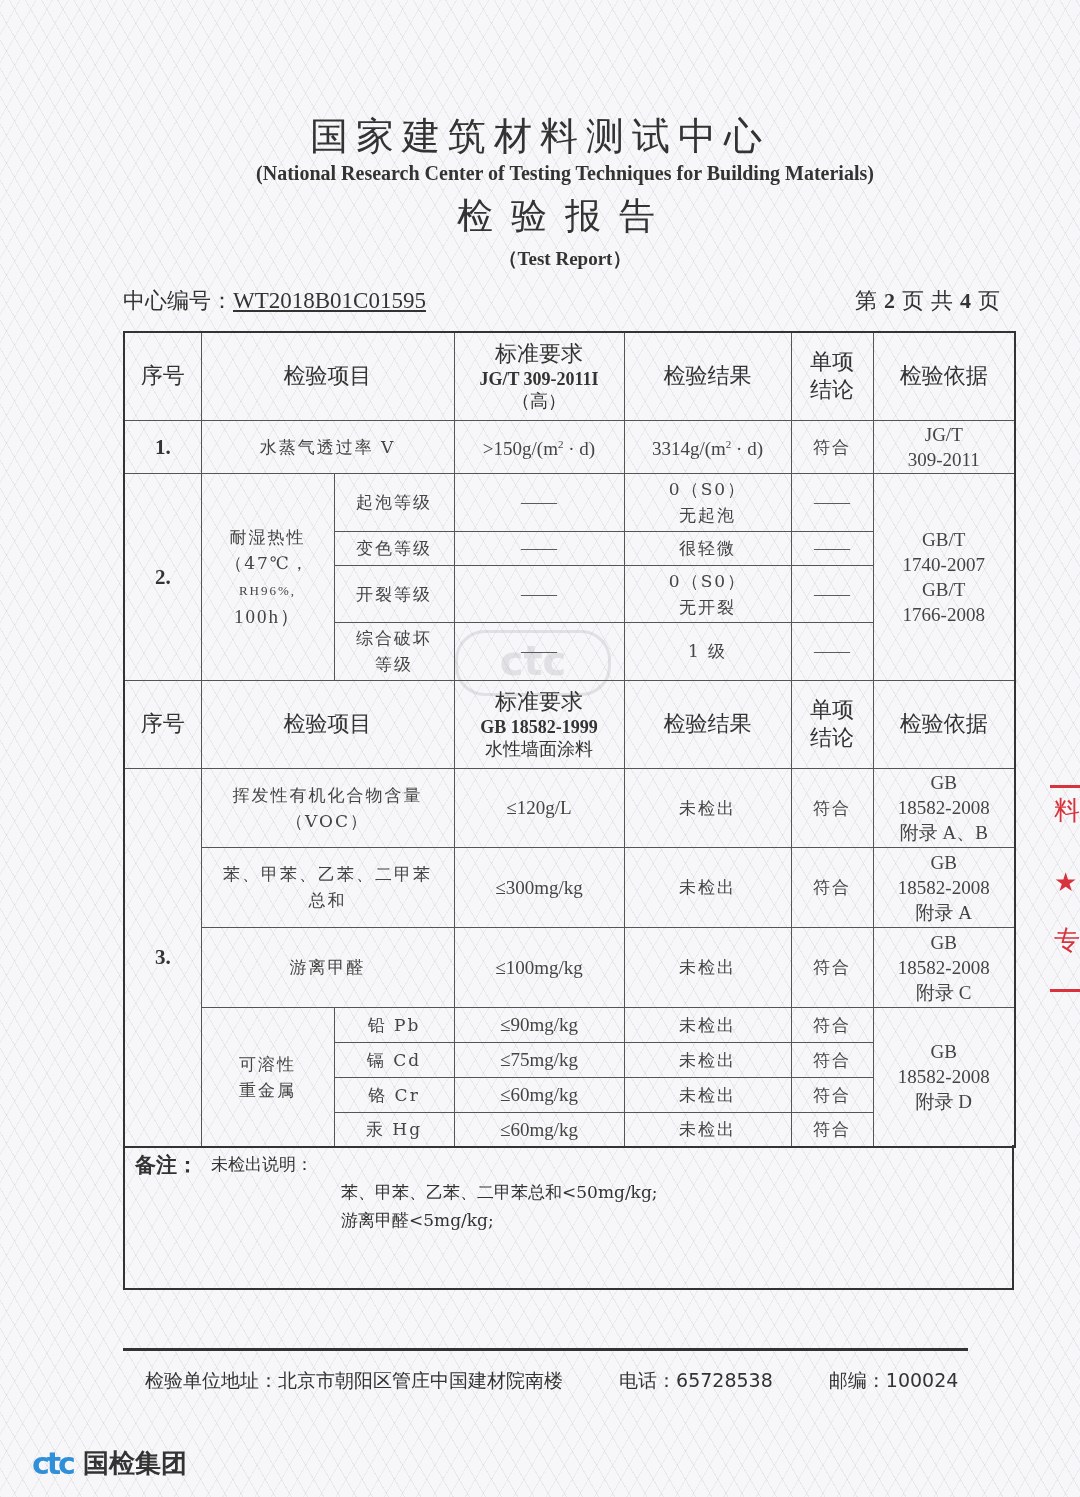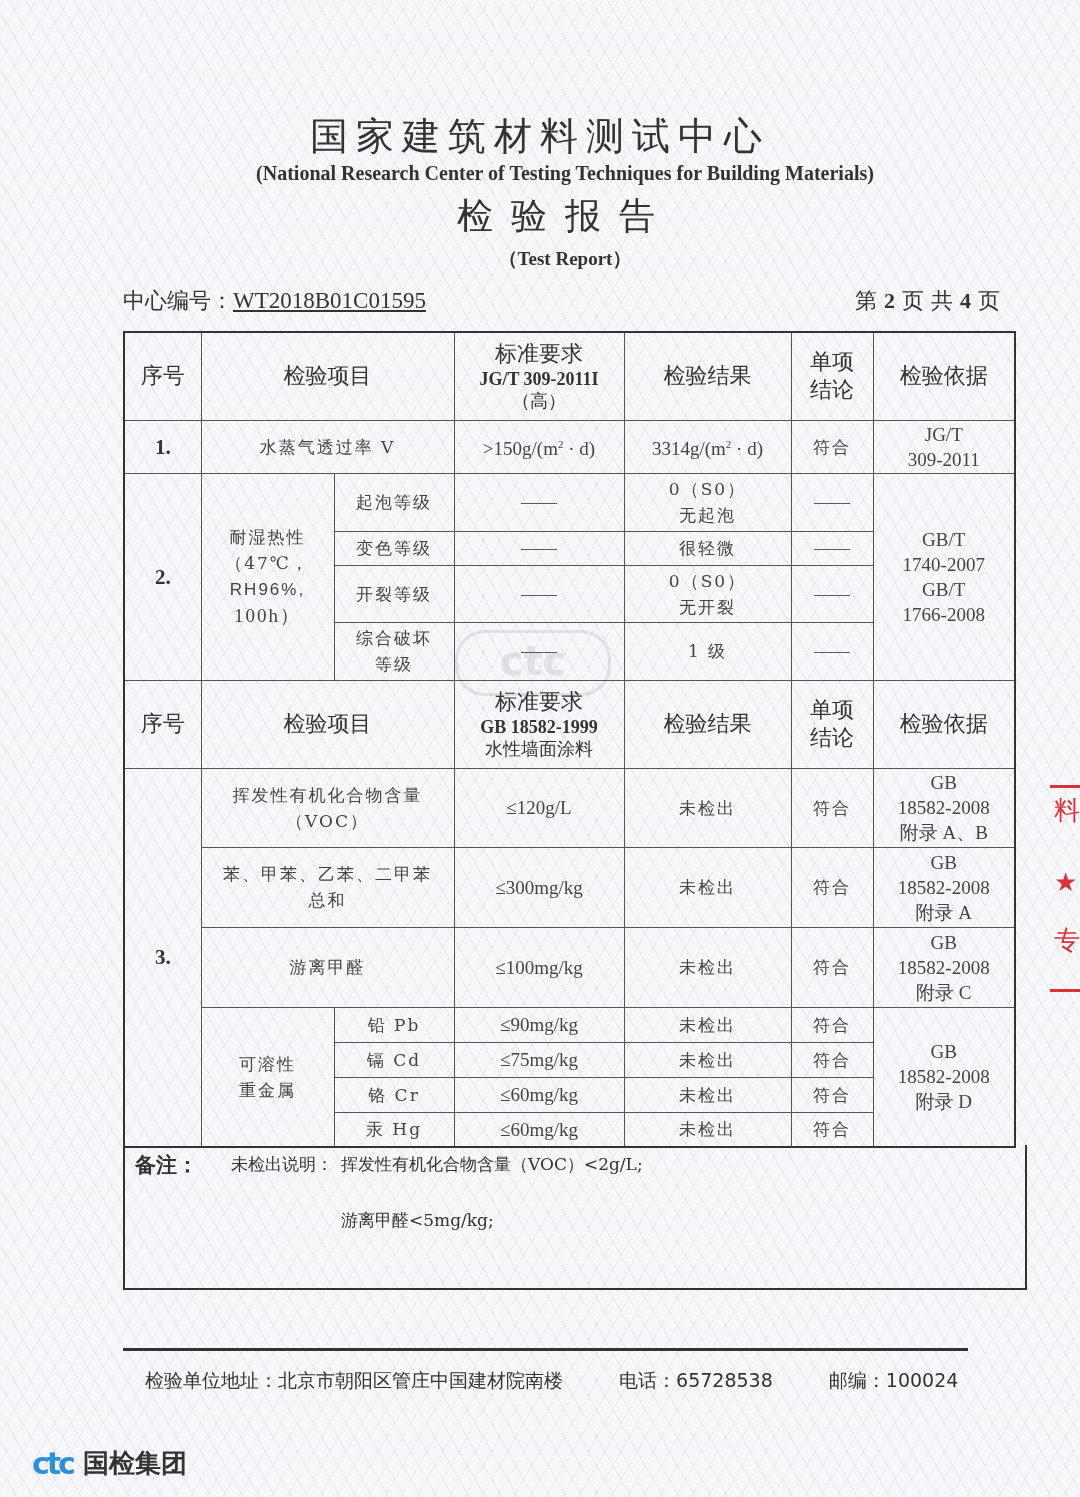--- a/index.html
+++ b/index.html
@@ -49,24 +49,24 @@
   table.report td.hd .std { font-family: "Liberation Serif", serif; font-weight: bold; font-size: 18px; line-height: 22px; display: block; }
   table.report td.hd .sub { font-size: 18px; line-height: 22px; display: block; }
   table.report td.seq { font-family: "Liberation Serif", serif; font-weight: bold; font-size: 21px; color: #333; }
   table.report td.cn { font-family: "DejaVu Serif", serif; font-size: 17px; letter-spacing: 2px; }
   table.report td.en { font-family: "Liberation Serif", serif; font-size: 19px; line-height: 25px; }
   table.report td.dash { font-family: "Liberation Serif", serif; font-size: 18px; color: #555; }
   .sup { font-size: 11px; vertical-align: super; }
 
   .notes {
     position: absolute; left: 123px; top: 1145px; width: 887px; height: 143px;
-    border: 2px solid #333; border-top: none; padding-left: 13px;
+    border: 2px solid #333; border-top: none;
   }
   .notes .label { position: absolute; left: 10px; top: 6px; font-family: "DejaVu Sans", sans-serif; font-weight: bold; font-size: 21px; color: #333; }
-  .notes .intro { position: absolute; left: 86px; top: 8px; font-size: 17px; color: #333; margin-left: 20px; }
+  .notes .intro { position: absolute; left: 86px; top: 8px; font-size: 17px; color: #333; }
   .notes .line { position: absolute; left: 216px; font-size: 17px; color: #333; white-space: nowrap; }
 
   .footer-rule { left: 123px; top: 1348px; width: 845px; height: 3px; background: #333; }
   .footer-text { left: 123px; top: 1368px; font-family: "DejaVu Sans", sans-serif; font-size: 19px; color: #333; white-space: nowrap; }
   .footer-text span { margin-right: 28px; margin-left: 22px; }
 
   .logo { left: 32px; top: 1446px; display: flex; align-items: center; }
   .logo .mark { font-family: "DejaVu Sans", sans-serif; font-weight: bold; font-size: 30px; color: #2f8fd8; letter-spacing: -3px; margin-right: 10px; }
   .logo .name { font-family: "DejaVu Sans", sans-serif; font-weight: bold; font-size: 26px; color: #333; }
 
@@ -131,21 +131,21 @@
     <td class="en"><span>3314g/(m</span><span class="sup">2</span><span> · d)</span></td>
     <td class="cn">符合</td>
     <td class="en"><span>JG/T</span><br><span>309-2011</span></td>
   </tr>
 
   <tr style="height:58px">
     <td class="seq" rowspan="4">2.</td>
     <td class="cn" rowspan="4">
       <span>耐湿热性</span><br>
       <span>（47℃，</span><br>
-      <span class="en" style="font-family:Liberation Sans, sans-serif;font-size:17px">RH96%,</span><br>
+      <span class="en" style="font-family:Liberation Serif, serif;font-size:13px">RH96%,</span><br>
       <span style="font-family:'Liberation Serif',serif;font-size:19px">100h）</span>
     </td>
     <td class="cn">起泡等级</td>
     <td class="dash">——</td>
     <td class="cn"><span>0（S0）</span><br><span>无起泡</span></td>
     <td class="dash">——</td>
     <td class="en" rowspan="4">
       <span>GB/T</span><br>
       <span>1740-2007</span><br>
       <span>GB/T</span><br>
@@ -232,21 +232,21 @@
     <td class="en">≤60mg/kg</td>
     <td class="cn">未检出</td>
     <td class="cn">符合</td>
   </tr>
 </tbody>
   </table>
 
 <div class="notes">
   <span class="label">备注：</span>
   <span class="intro">未检出说明：</span>
-  <span class="line" style="top:8px">挥发性有机化合物含量（VOC）&lt;2g/L;</span>
+  <span class="line" style="top:36px">苯、甲苯、乙苯、二甲苯总和&lt;50mg/kg;</span>
   <span class="line" style="top:64px">游离甲醛&lt;5mg/kg;</span>
 </div>
 
 <div class="abs footer-rule"></div>
 <div class="abs footer-text">
   <span>检验单位地址：北京市朝阳区管庄中国建材院南楼</span>
   <span>电话：65728538</span>
   <span>邮编：100024</span>
 </div>
 

